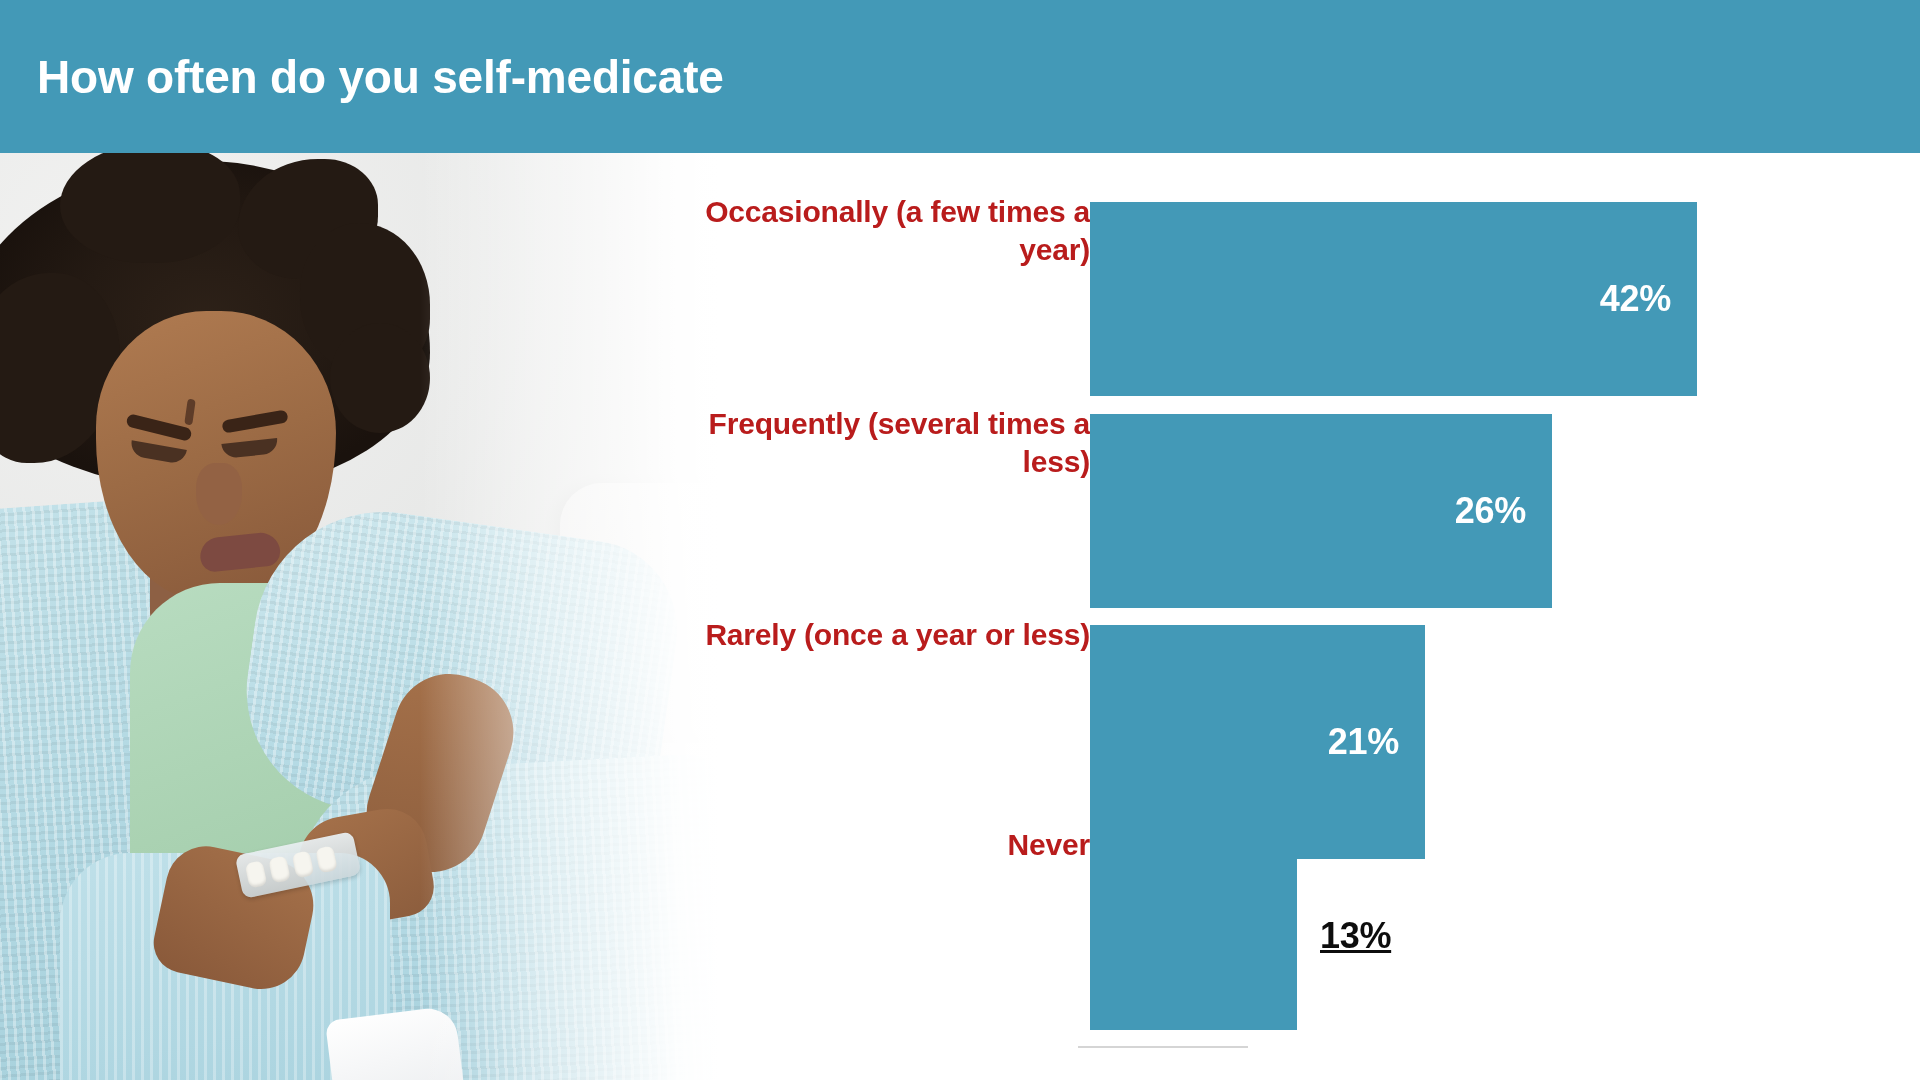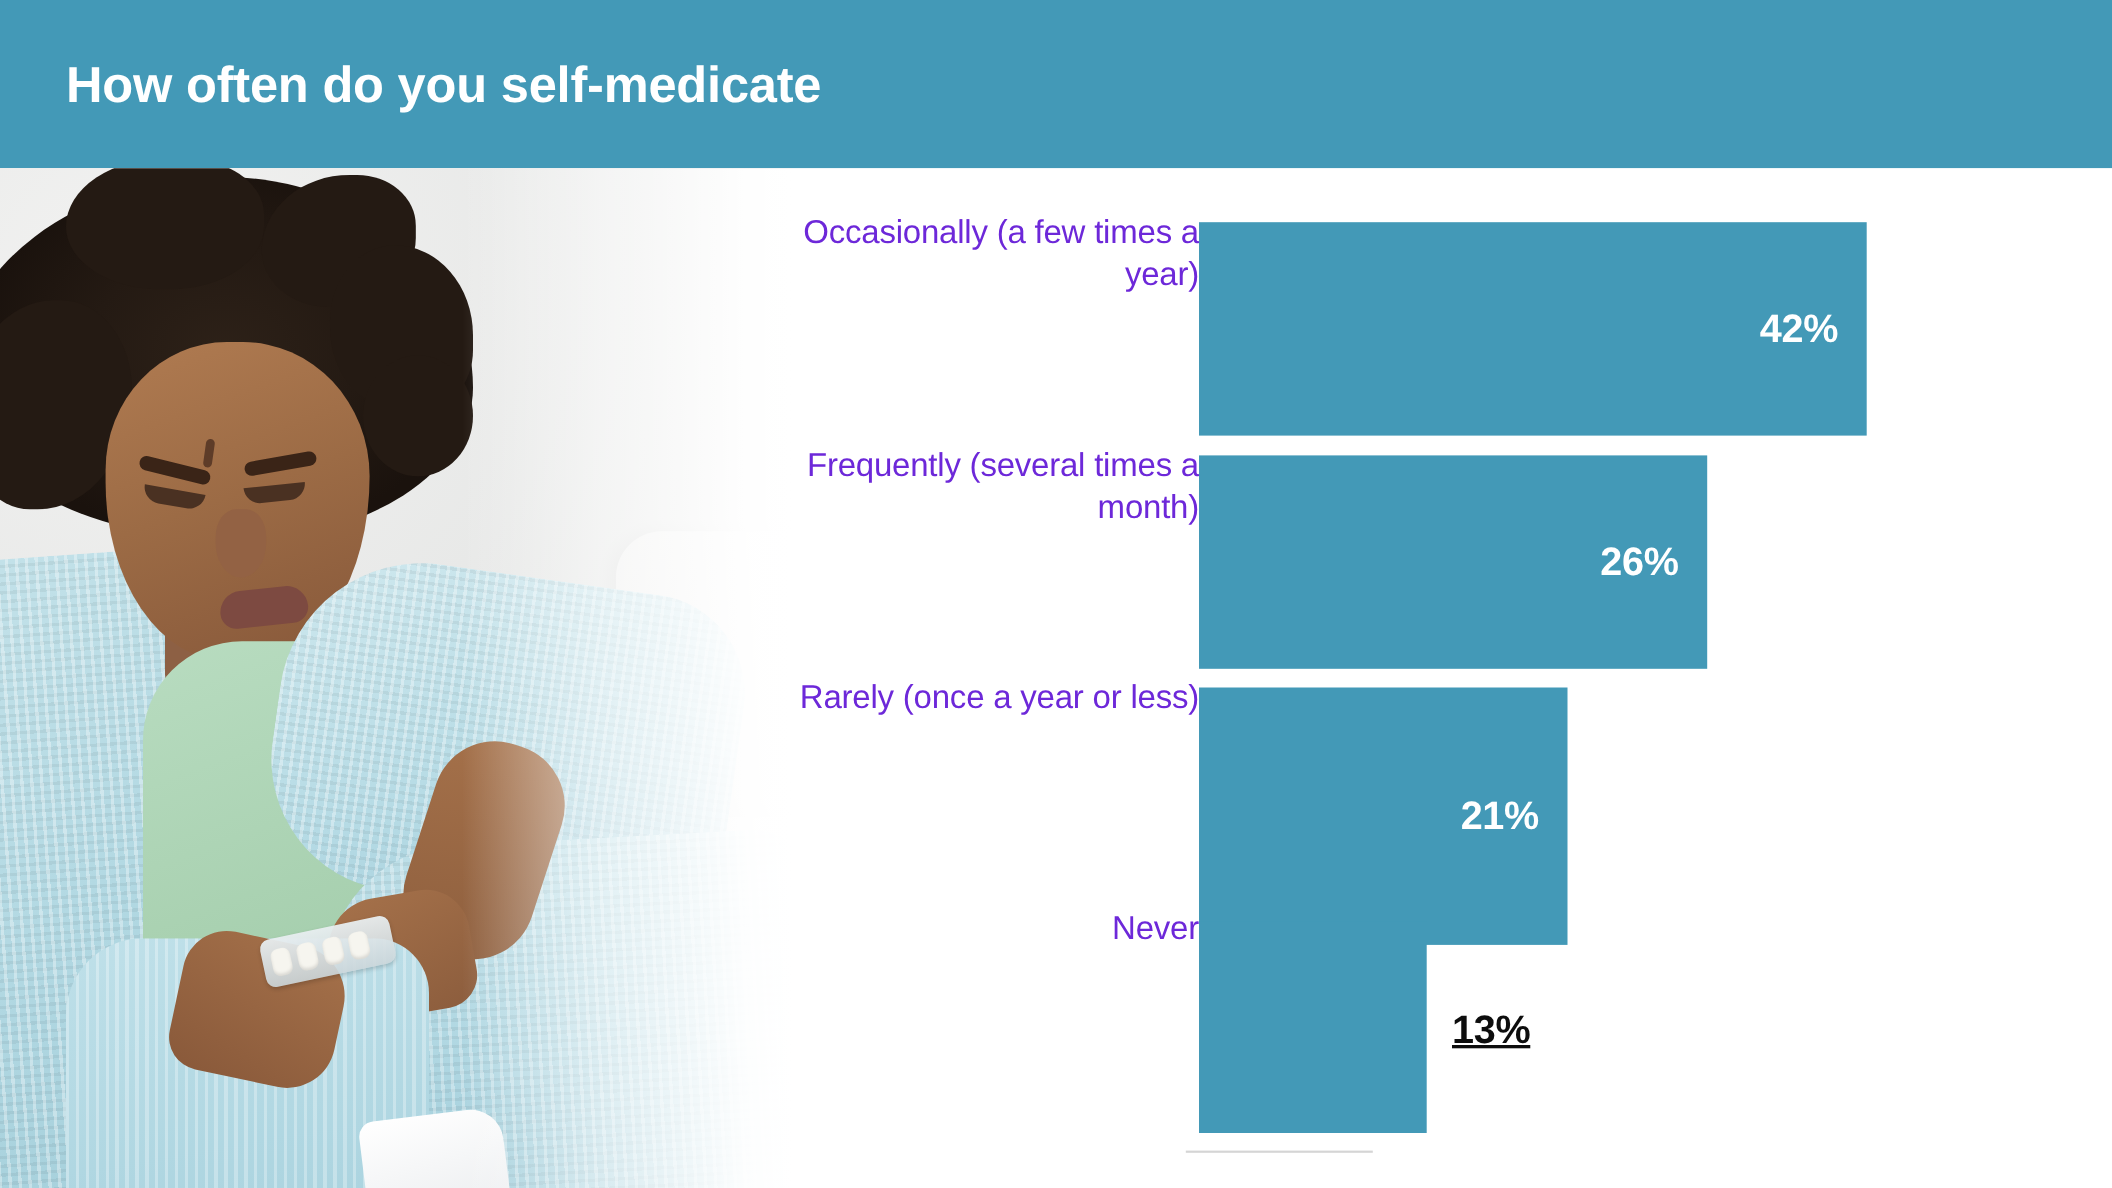--- a/index.html
+++ b/index.html
@@ -27,21 +27,21 @@
     height: 153px;
     background: #4399b7;
     display: flex;
     align-items: center;
   }
   .header-title {
     color: #ffffff;
     font-size: 46px;
     font-weight: 600;
     letter-spacing: -0.2px;
-    margin-left: 60px;
+    margin-left: 37px;
     white-space: nowrap;
   }
 
   
   .body-area {
     position: absolute;
     left: 0;
     top: 153px;
     width: 1920px;
     height: 927px;
@@ -334,22 +334,22 @@
     width: 1200px;
     display: flex;
     align-items: center;
   }
   .cat-label {
     position: absolute;
     right: 830px;          
     width: 420px;
     text-align: right;
     font-size: 30px;
-    font-weight: 400;
-    color: #6d28d9;
+    font-weight: 700;
+    color: #b91c1c;
     line-height: 1.26;
     letter-spacing: -0.2px;
   }
   .bar {
     position: absolute;
     left: 370px;           
     background: #4399b7;
     display: flex;
     align-items: center;
     justify-content: flex-end;
@@ -433,21 +433,21 @@
     <div class="chart">
 
       <div class="bar-row">
         <div class="cat-label" style="top:40px;">Occasionally (a few times a year)</div>
         <div class="bar" style="top:49px; height:194px; width:607px;">
           <span class="bar-value-inside">42%</span>
         </div>
       </div>
 
       <div class="bar-row">
-        <div class="cat-label" style="top:252px;">Frequently (several times a month)</div>
+        <div class="cat-label" style="top:252px;">Frequently (several times a less)</div>
         <div class="bar" style="top:261px; height:194px; width:462px;">
           <span class="bar-value-inside">26%</span>
         </div>
       </div>
 
       <div class="bar-row">
         <div class="cat-label" style="top:463px;">Rarely (once a year or less)</div>
         <div class="bar" style="top:472px; height:234px; width:335px;">
           <span class="bar-value-inside">21%</span>
         </div>

